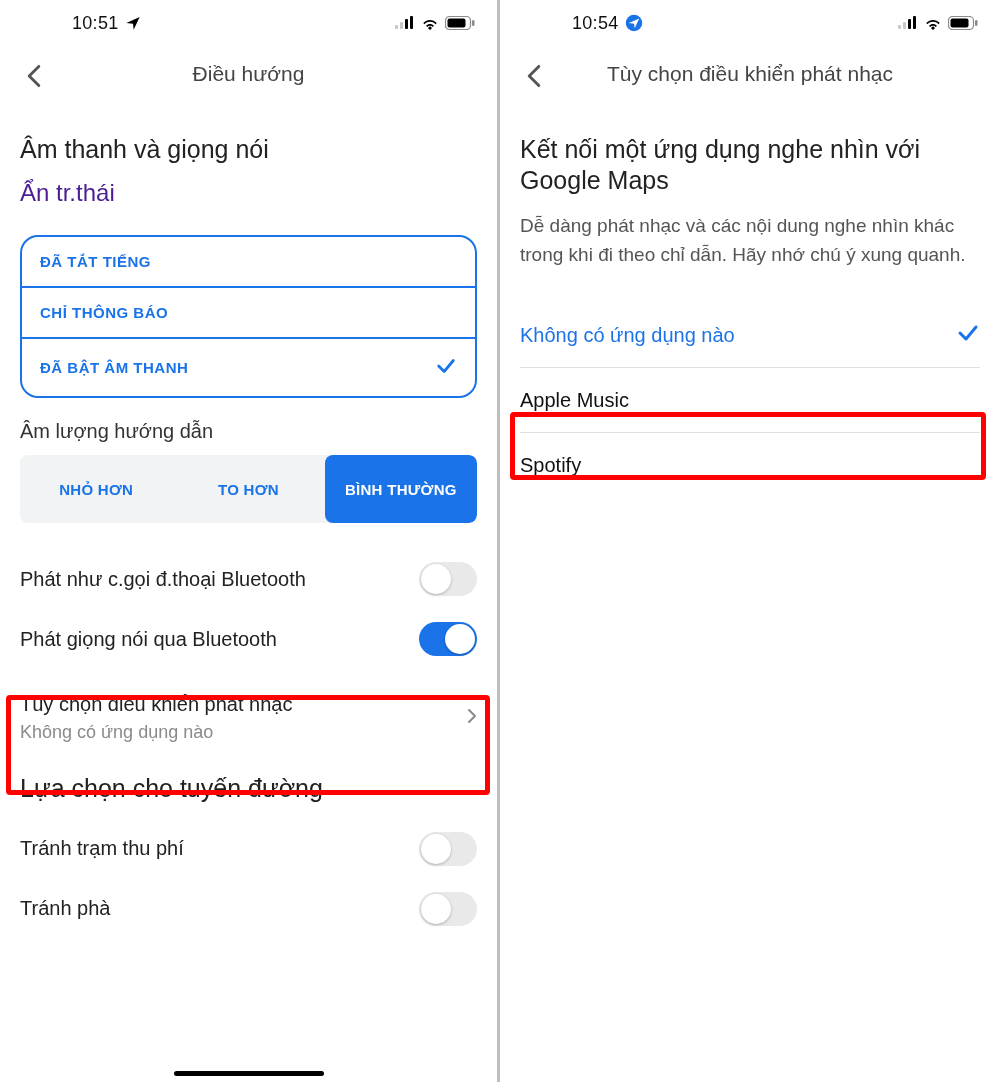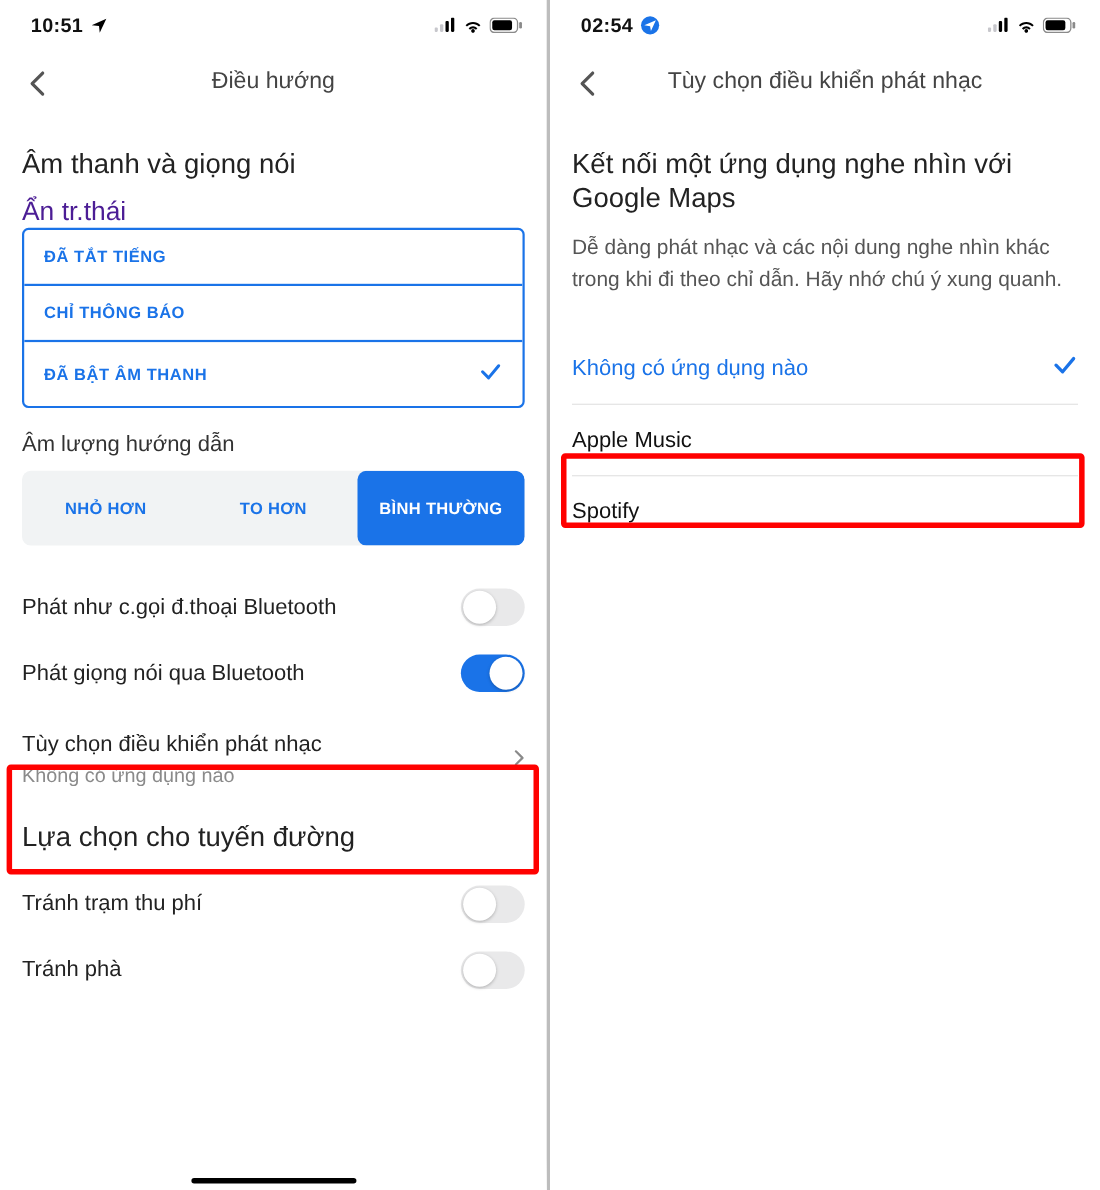--- a/index.html
+++ b/index.html
@@ -22,23 +22,24 @@
     }
     .screen.left { border-right: 3px solid #bdbdbd; }
 
     
     .status-bar {
       display: flex;
       align-items: center;
       justify-content: space-between;
       height: 46px;
       padding: 0 22px 0 28px;
-      font-weight: 700;
+      font-weight: 400;
       font-size: 18px;
       letter-spacing: 0.3px;
+      margin-left: 44px;
     }
     .status-left { display: flex; align-items: center; gap: 6px; }
     .status-right { display: flex; align-items: center; gap: 6px; }
     .status-icon { display: inline-flex; }
 
     
     .nav-header {
       display: flex;
       align-items: center;
       justify-content: center;
@@ -72,23 +73,24 @@
     }
     .sub-label {
       font-size: 24px;
       color: #4c1d95;
       margin-bottom: 0;
     }
 
     
     .radio-stack {
       border: 2px solid #1a73e8;
-      border-radius: 6px;
+      border-radius: 18px;
       overflow: hidden;
       margin-bottom: 22px;
+      margin-top: 28px;
     }
     .radio-row {
       display: flex;
       align-items: center;
       justify-content: space-between;
       padding: 16px 18px;
       font-size: 15px;
       font-weight: 700;
       letter-spacing: 0.5px;
       color: #1a73e8;
@@ -336,21 +338,21 @@
     </div>
 
     <div class="highlight" style="left:6px; top:695px; width:484px; height:100px;"></div>
     <div class="fade-white"></div>
     <div class="home-indicator"></div>
   </div>
 
   <div class="screen">
     <div class="status-bar">
       <div class="status-left">
-        <span>02:54</span>
+        <span>10:54</span>
         <span class="status-icon">
           <svg width="18" height="18" viewBox="0 0 24 24">
               <circle cx="12" cy="12" r="11" fill="#1a73e8"></circle>
               <path fill="#fff" d="M5 12 L19 6 L13 19 L12 13 Z"></path>
             </svg>
         </span>
       </div>
       <div class="status-right">
         <span class="status-icon">
           <svg width="20" height="14" viewBox="0 0 20 14">

